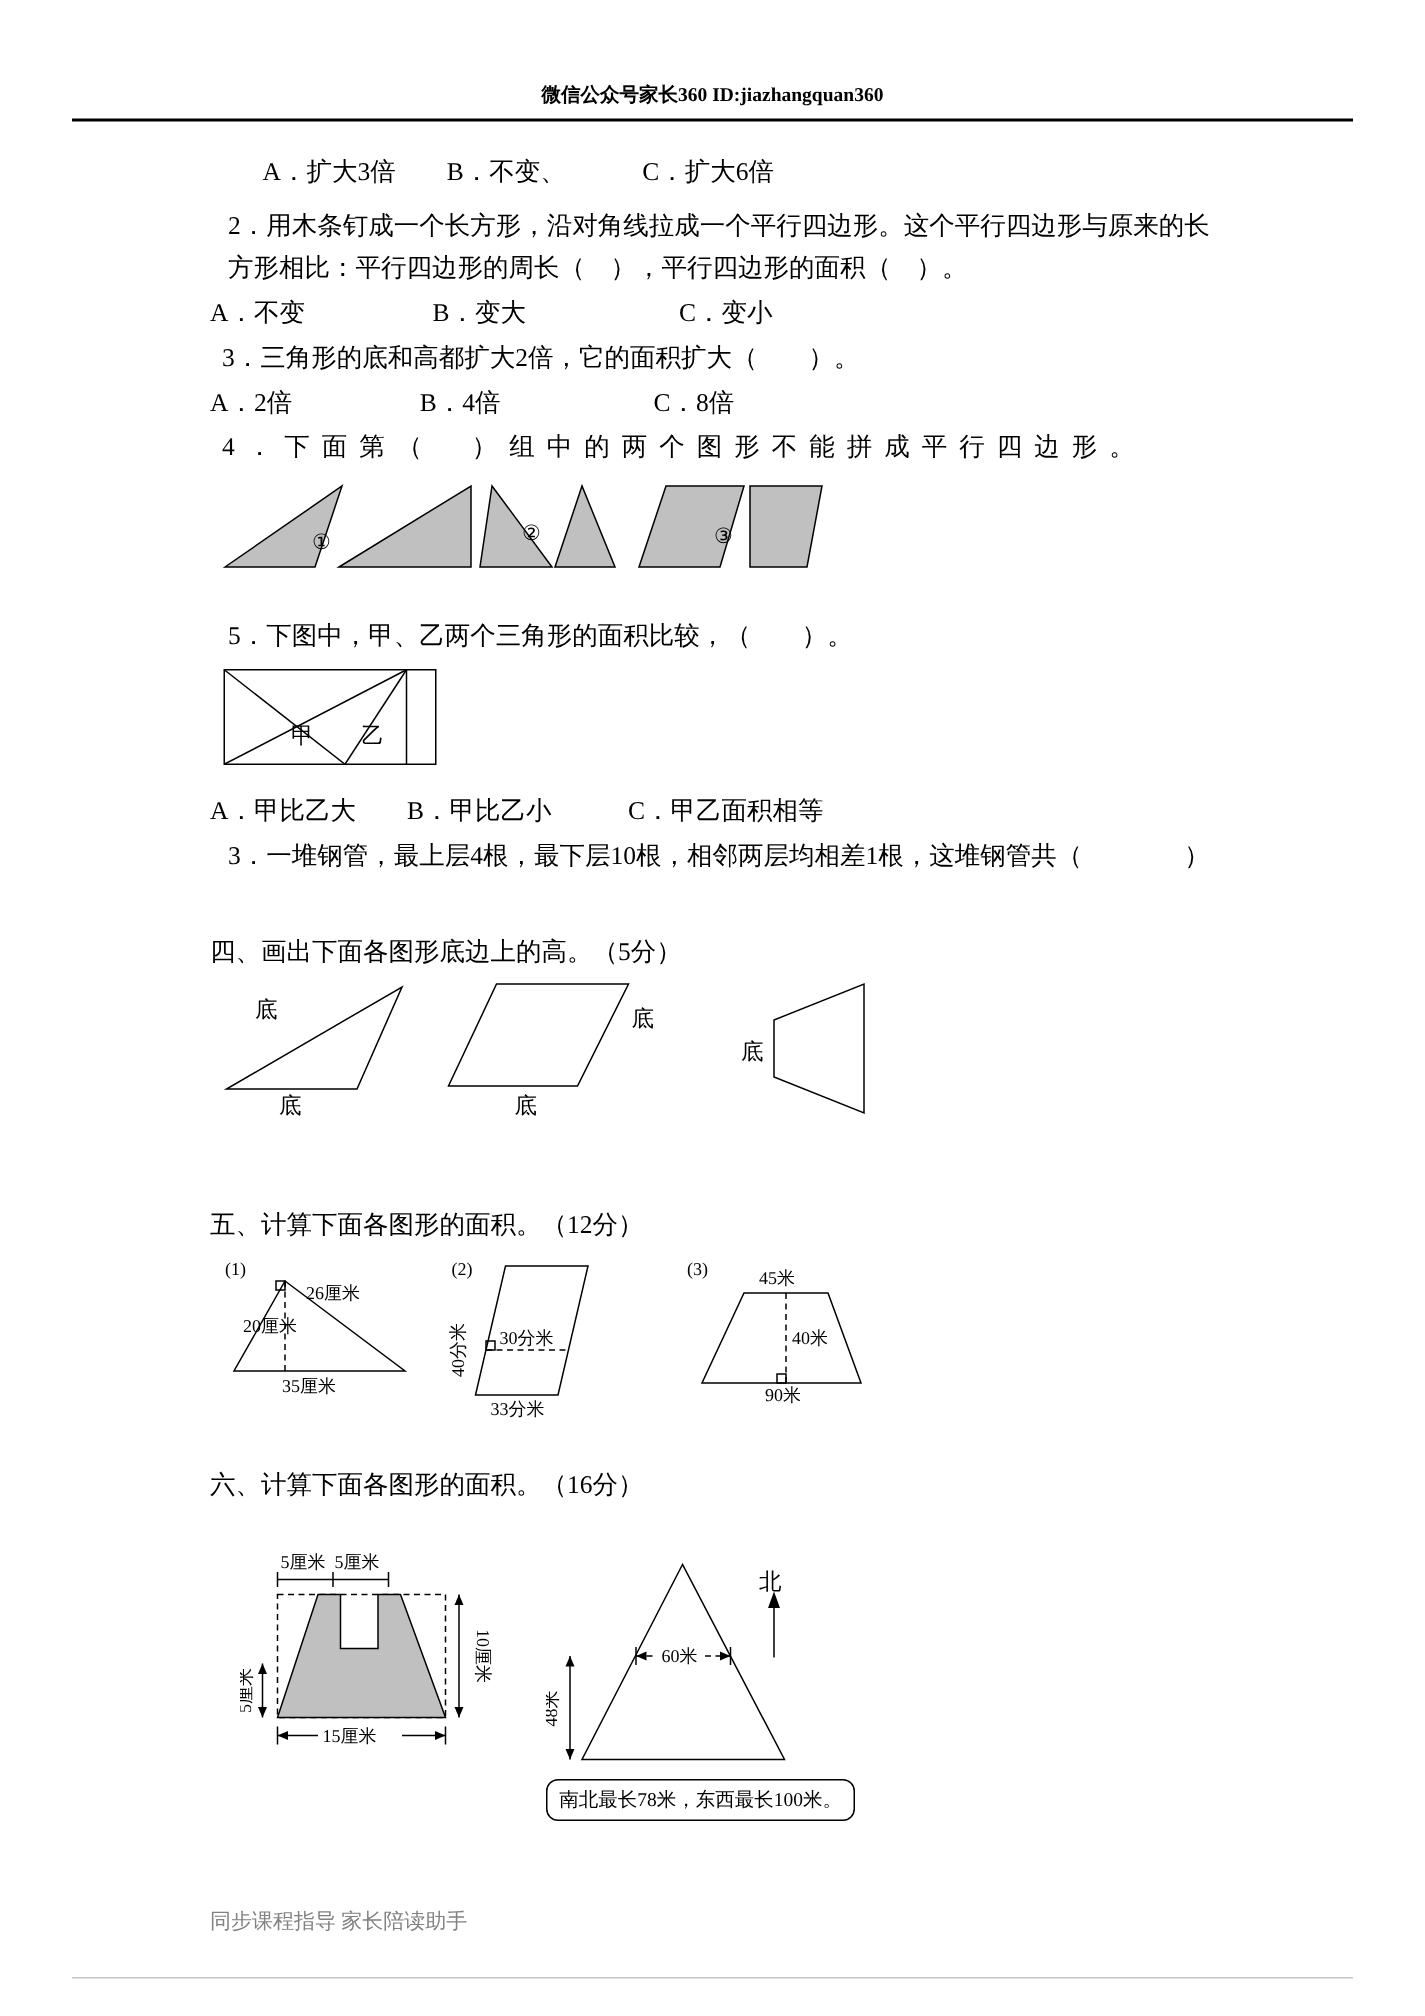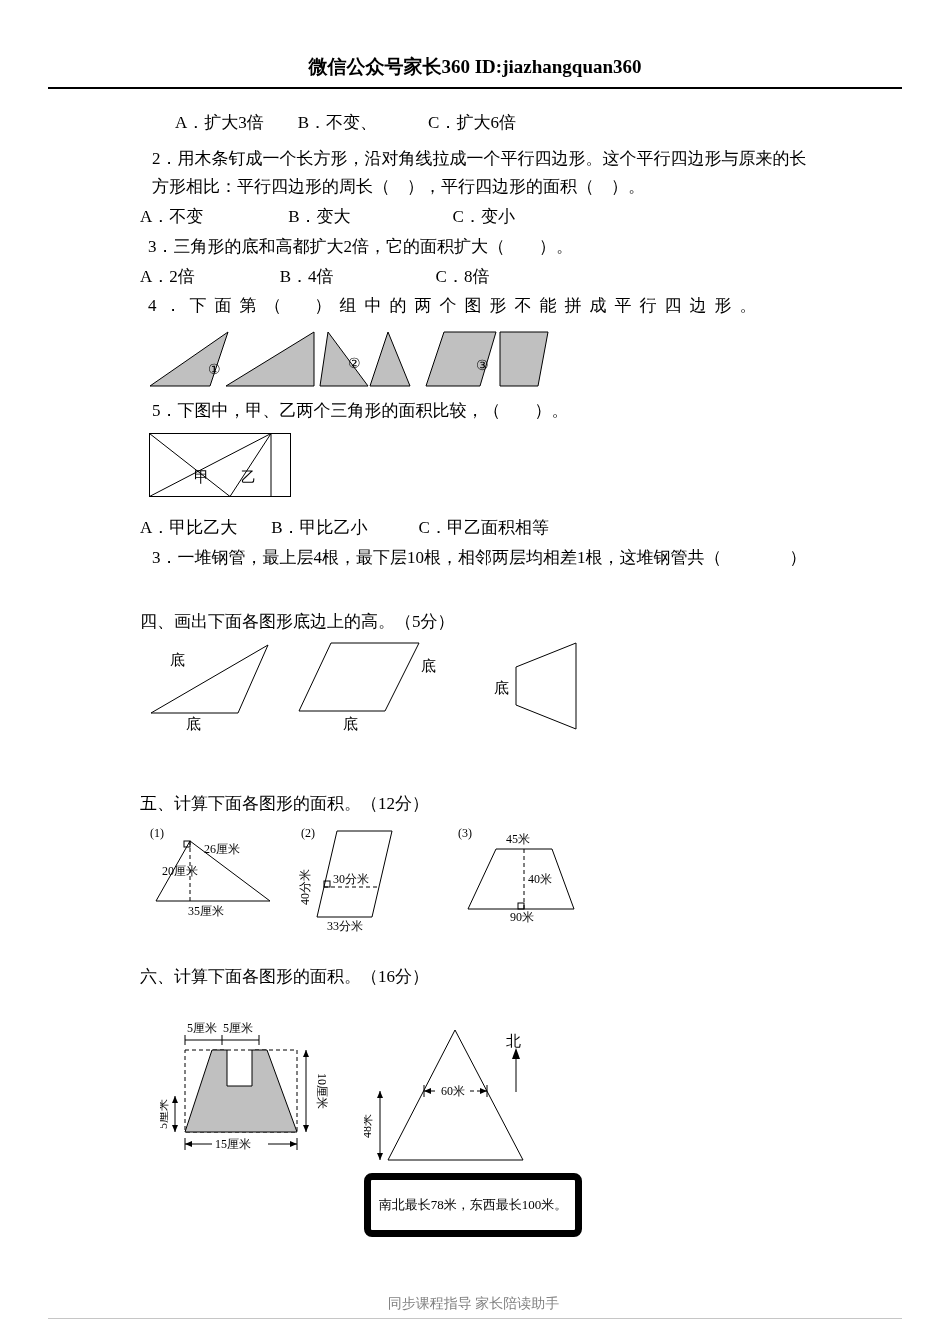--- a/index.html
+++ b/index.html
@@ -1,38 +1,38 @@
 <!DOCTYPE html>
 <html><head>
 <meta charset="utf-8">
 <style>
   html,body{margin:0;padding:0;background:#fff;}
   .page{position:relative;width:950px;height:1344px;background:#fff;overflow:hidden;
         font-family:"Liberation Serif","DejaVu Serif",serif;color:#000;}
-  .header-text{padding-top:54px;text-align:center;font-weight:bold;font-size:19px;}
+  .header-text{padding-top:54px;text-align:center;font-weight:bold;font-size:13px;}
   .header-rule{margin:7px 48px 0 48px;border-bottom:2px solid #000;height:0;}
   .content{margin:0 48px;padding:0 95px 0 92px;font-size:17px;}
   .line{white-space:pre;line-height:27px;}
   .wrap{white-space:normal;line-height:28px;}
   .ind35{padding-left:35px;font-family:Liberation Serif, serif;}
   .ind12{padding-left:12px;text-indent:0;}
   .ind8{padding-left:8px;}
   .spread{letter-spacing:8px;}
   .figrow{display:flex;align-items:flex-start;}
   svg{display:block;}
   svg polygon, svg rect, svg line, svg polyline{fill:none;stroke:#000;stroke-width:1;}
   svg .gray{fill:#c0c0c0;stroke:#000;}
   svg .dash{stroke-dasharray:4 3;}
   svg .ah{fill:#000;stroke:none;}
   svg text{fill:#000;stroke:none;font-size:12px;font-family:"Liberation Serif","DejaVu Serif",serif;}
   svg text.big{font-size:15px;}
   svg text.num{font-size:14px;}
-  .notebox{width:192px;border:7px solid #000000;border-radius:8px;font-size:13px;
-           padding:16px 6px;text-align:center;margin-top:3px;white-space:nowrap;}
-  .footer{margin-top:58px;text-align:center;color:#828282;font-size:14px;}
+  .notebox{width:192px;border:1px solid #000000;border-radius:8px;font-size:13px;
+           padding:4px 6px;text-align:center;margin-top:3px;white-space:nowrap;}
+  .footer{margin-top:58px;color:#828282;font-size:14px;}
   .bottom-rule{position:absolute;left:48px;right:48px;top:1318px;border-top:1px solid #c6c6c6;}
 </style>
 </head>
 <body>
 
 <div class="page">
 
   <div class="header-text">微信公众号家长360 ID:jiazhangquan360</div>
   <div class="header-rule"></div>
 
@@ -53,21 +53,21 @@
       <text class="num" x="62" y="50">①</text>
       <polygon class="gray" points="80,62 168,8 168,62"></polygon>
       <polygon class="gray" points="182,8 174,62 222,62"></polygon>
       <text class="num" x="202" y="44">②</text>
       <polygon class="gray" points="224,62 242,8 264,62"></polygon>
       <polygon class="gray" points="280,62 298,8 350,8 334,62"></polygon>
       <text class="num" x="330" y="46">③</text>
       <polygon class="gray" points="354,8 402,8 392,62 354,62"></polygon>
     </svg>
 
-    <div class="wrap ind12" style="margin-top:5px">5．下图中，甲、乙两个三角形的面积比较，（　　）。</div>
+    <div class="wrap ind12" style="margin-top:26px">5．下图中，甲、乙两个三角形的面积比较，（　　）。</div>
 
     <svg width="150" height="70" style="margin:7px 0 0 8px">
       <rect x="1.5" y="1.5" width="141" height="63"></rect>
       <line x1="1.5" y1="1.5" x2="82" y2="64.5"></line>
       <line x1="1.5" y1="64.5" x2="123" y2="1.5"></line>
       <line x1="82" y1="64.5" x2="123" y2="1.5"></line>
       <line x1="123" y1="1.5" x2="123" y2="64.5"></line>
       <text class="big" x="46" y="50">甲</text>
       <text class="big" x="93" y="50">乙</text>
     </svg>

